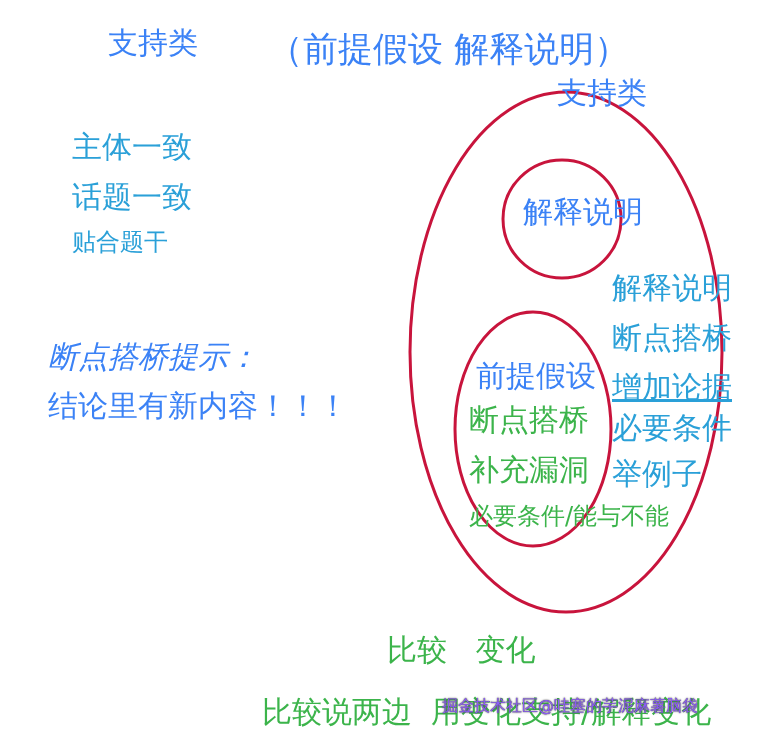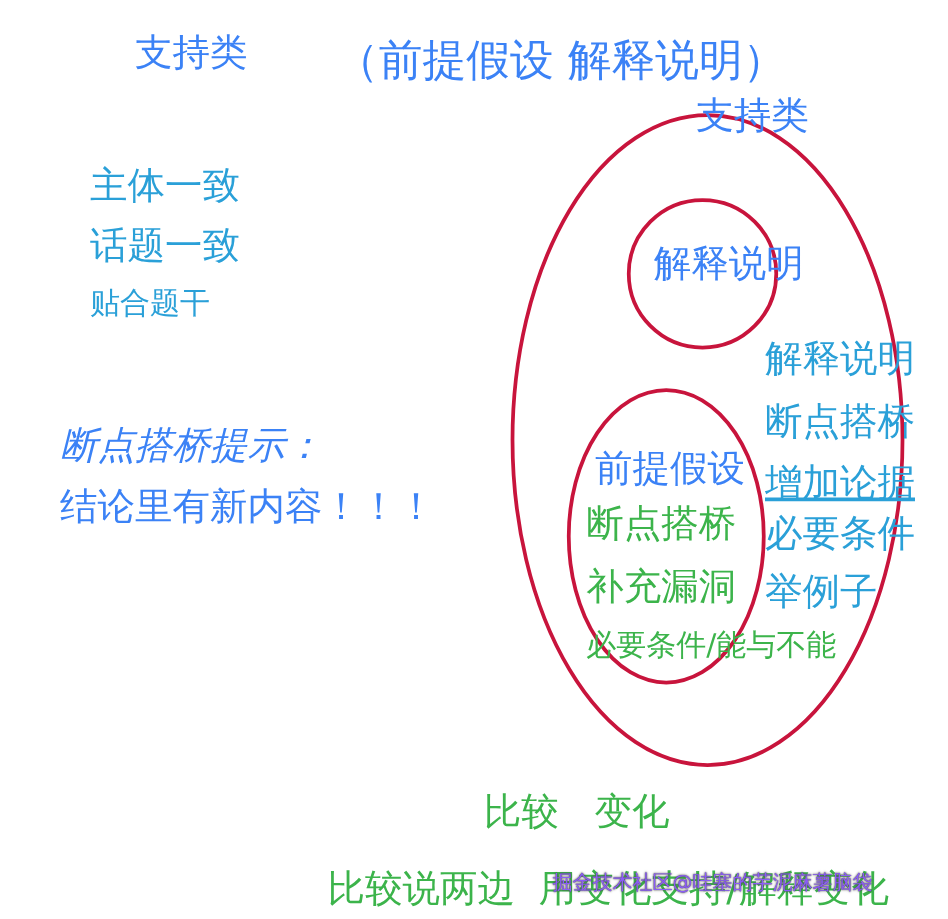--- a/index.html
+++ b/index.html
@@ -18,21 +18,21 @@
 
 <svg class="shapes" width="758" height="735">
   <ellipse cx="566" cy="352" rx="156" ry="260" fill="none" stroke="#c8143c" stroke-width="3"></ellipse>
   <circle cx="562" cy="219" r="59" fill="none" stroke="#c8143c" stroke-width="3"></circle>
   <ellipse cx="533" cy="429" rx="78" ry="117" fill="none" stroke="#c8143c" stroke-width="3"></ellipse>
 </svg>
 
 <div class="t red" style="left:108px;top:28px;font-size:30px;">支持类</div>
 <div class="t red" style="left:226px;top:32px;font-size:35px;margin-left:42px;">（前提假设  解释说明）</div>
 
-<div class="t blue" style="left:72px;top:134px;font-size:30px;">主体一致</div>
+<div class="t blue" style="left:72px;top:134px;font-size:30px;font-family:Liberation Mono, monospace;">主体一致</div>
 <div class="t blue" style="left:72px;top:182px;font-size:30px;">话题一致</div>
 <div class="t blue" style="left:72px;top:230px;font-size:24px;">贴合题干</div>
 
 <div class="t red" style="left:48px;top:342px;font-size:30px;font-style:italic;">断点搭桥提示：</div>
 <div class="t red" style="left:48px;top:391px;font-size:30px;">结论里有新内容！！！</div>
 
 <div class="t red" style="left:557px;top:78px;font-size:30px;">支持类</div>
 <div class="t red" style="left:523px;top:197px;font-size:30px;">解释说明</div>
 
 <div class="t red" style="left:476px;top:361px;font-size:30px;">前提假设</div>

